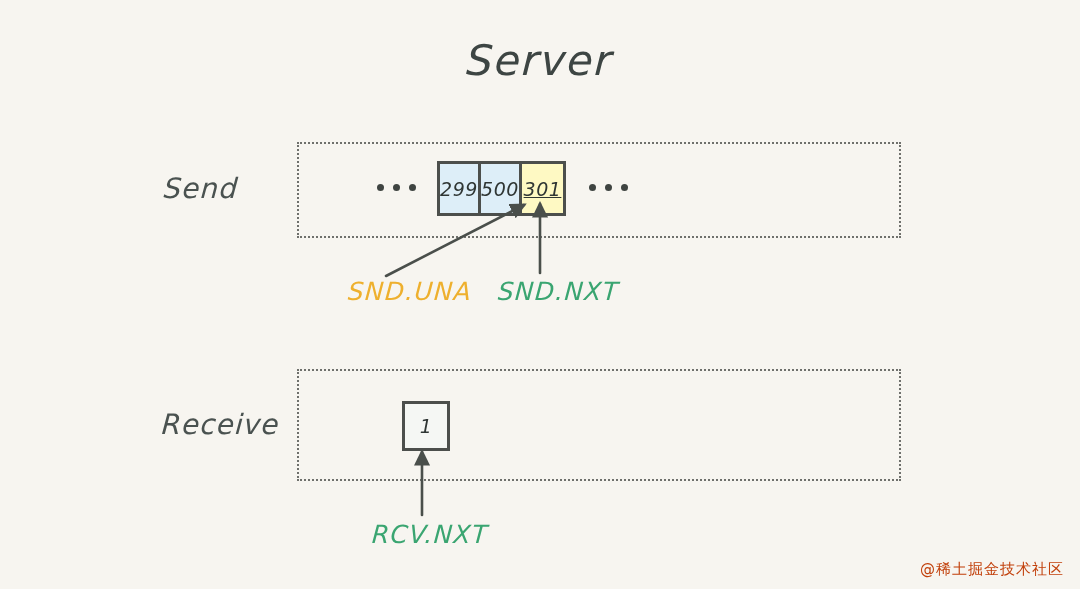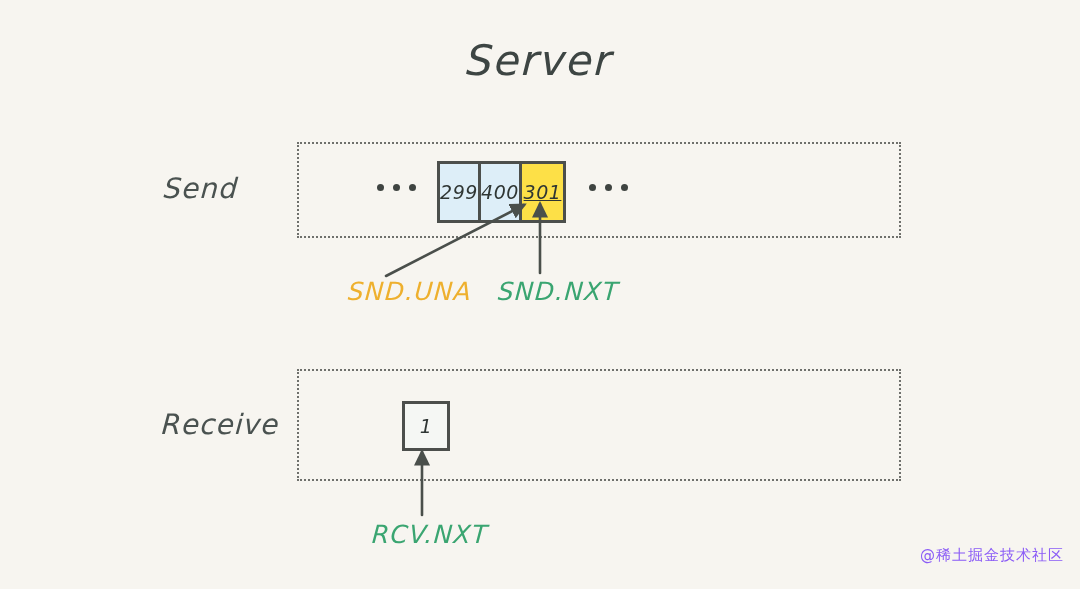--- a/index.html
+++ b/index.html
@@ -87,40 +87,40 @@
   #ellipsis-left  { left: 80px; top: 42px; }
   #ellipsis-mid   { left: 292px; top: 42px; }
 
   .cell-group {
     position: absolute;
     display: flex;
     border: 3px solid #4c4f4c;
     box-sizing: border-box;
     background: #f3f7f5;
   }
-  #group-left  { left: 140px; top: 19px; height: 62px; }
+  #group-left  { left: 140px; top: 19px; height: 55px; }
   #group-right { left: 352px; top: 19px; height: 55px; }
 
   .cell {
     width: 41px;
     height: 100%;
     box-sizing: border-box;
     border-right: 3px solid #4c4f4c;
     display: flex;
     align-items: center;
     justify-content: center;
     font-family: "DejaVu Sans", sans-serif;
     font-size: 19px;
     font-style: italic;
     color: #2f3634;
     letter-spacing: 0.5px;
   }
   .cell:last-child { border-right: none; }
   .cell.blue  { background: #ddeef8; }
-  .cell.green { background: #fde047; text-decoration: underline; }
+  .cell.green { background: #fef9c3; text-decoration: underline; }
   .cell.plain { background: #f5f7f4; }
 
   
   #recv-content {
     position: absolute;
     left: 297px;
     top: 369px;
     width: 604px;
     height: 112px;
   }
@@ -155,24 +155,24 @@
     transform: skewX(-4deg);
   }
   #snd-una-label { left: 348px; top: 277px; color: #eeb02e; }
   #snd-nxt-label { left: 498px; top: 277px; color: #3aa571; }
   #rcv-nxt-label { left: 372px; top: 520px; color: #3aa571; }
 
   
   #watermark {
     position: absolute;
     right: 16px;
-    bottom: 24px;
+    bottom: 10px;
     font-family: "DejaVu Sans", sans-serif;
     font-size: 15px;
-    color: #8b5cf6;
+    color: #c2410c;
     letter-spacing: 1px;
     margin-left: 42px;
   }
 </style>
 </head>
 <body>
 
 <div id="stage">
 
   <div class="title">Server</div>
@@ -184,21 +184,21 @@
   <div id="send-content">
 
     <div class="ellipsis" id="ellipsis-left">
       <span class="dot"></span>
       <span class="dot"></span>
       <span class="dot"></span>
     </div>
 
     <div class="cell-group" id="group-left">
       <div class="cell blue">299</div>
-      <div class="cell blue">400</div>
+      <div class="cell blue">500</div>
       <div class="cell green">301</div>
     </div>
 
     <div class="ellipsis" id="ellipsis-mid">
       <span class="dot"></span>
       <span class="dot"></span>
       <span class="dot"></span>
     </div>
 
 

